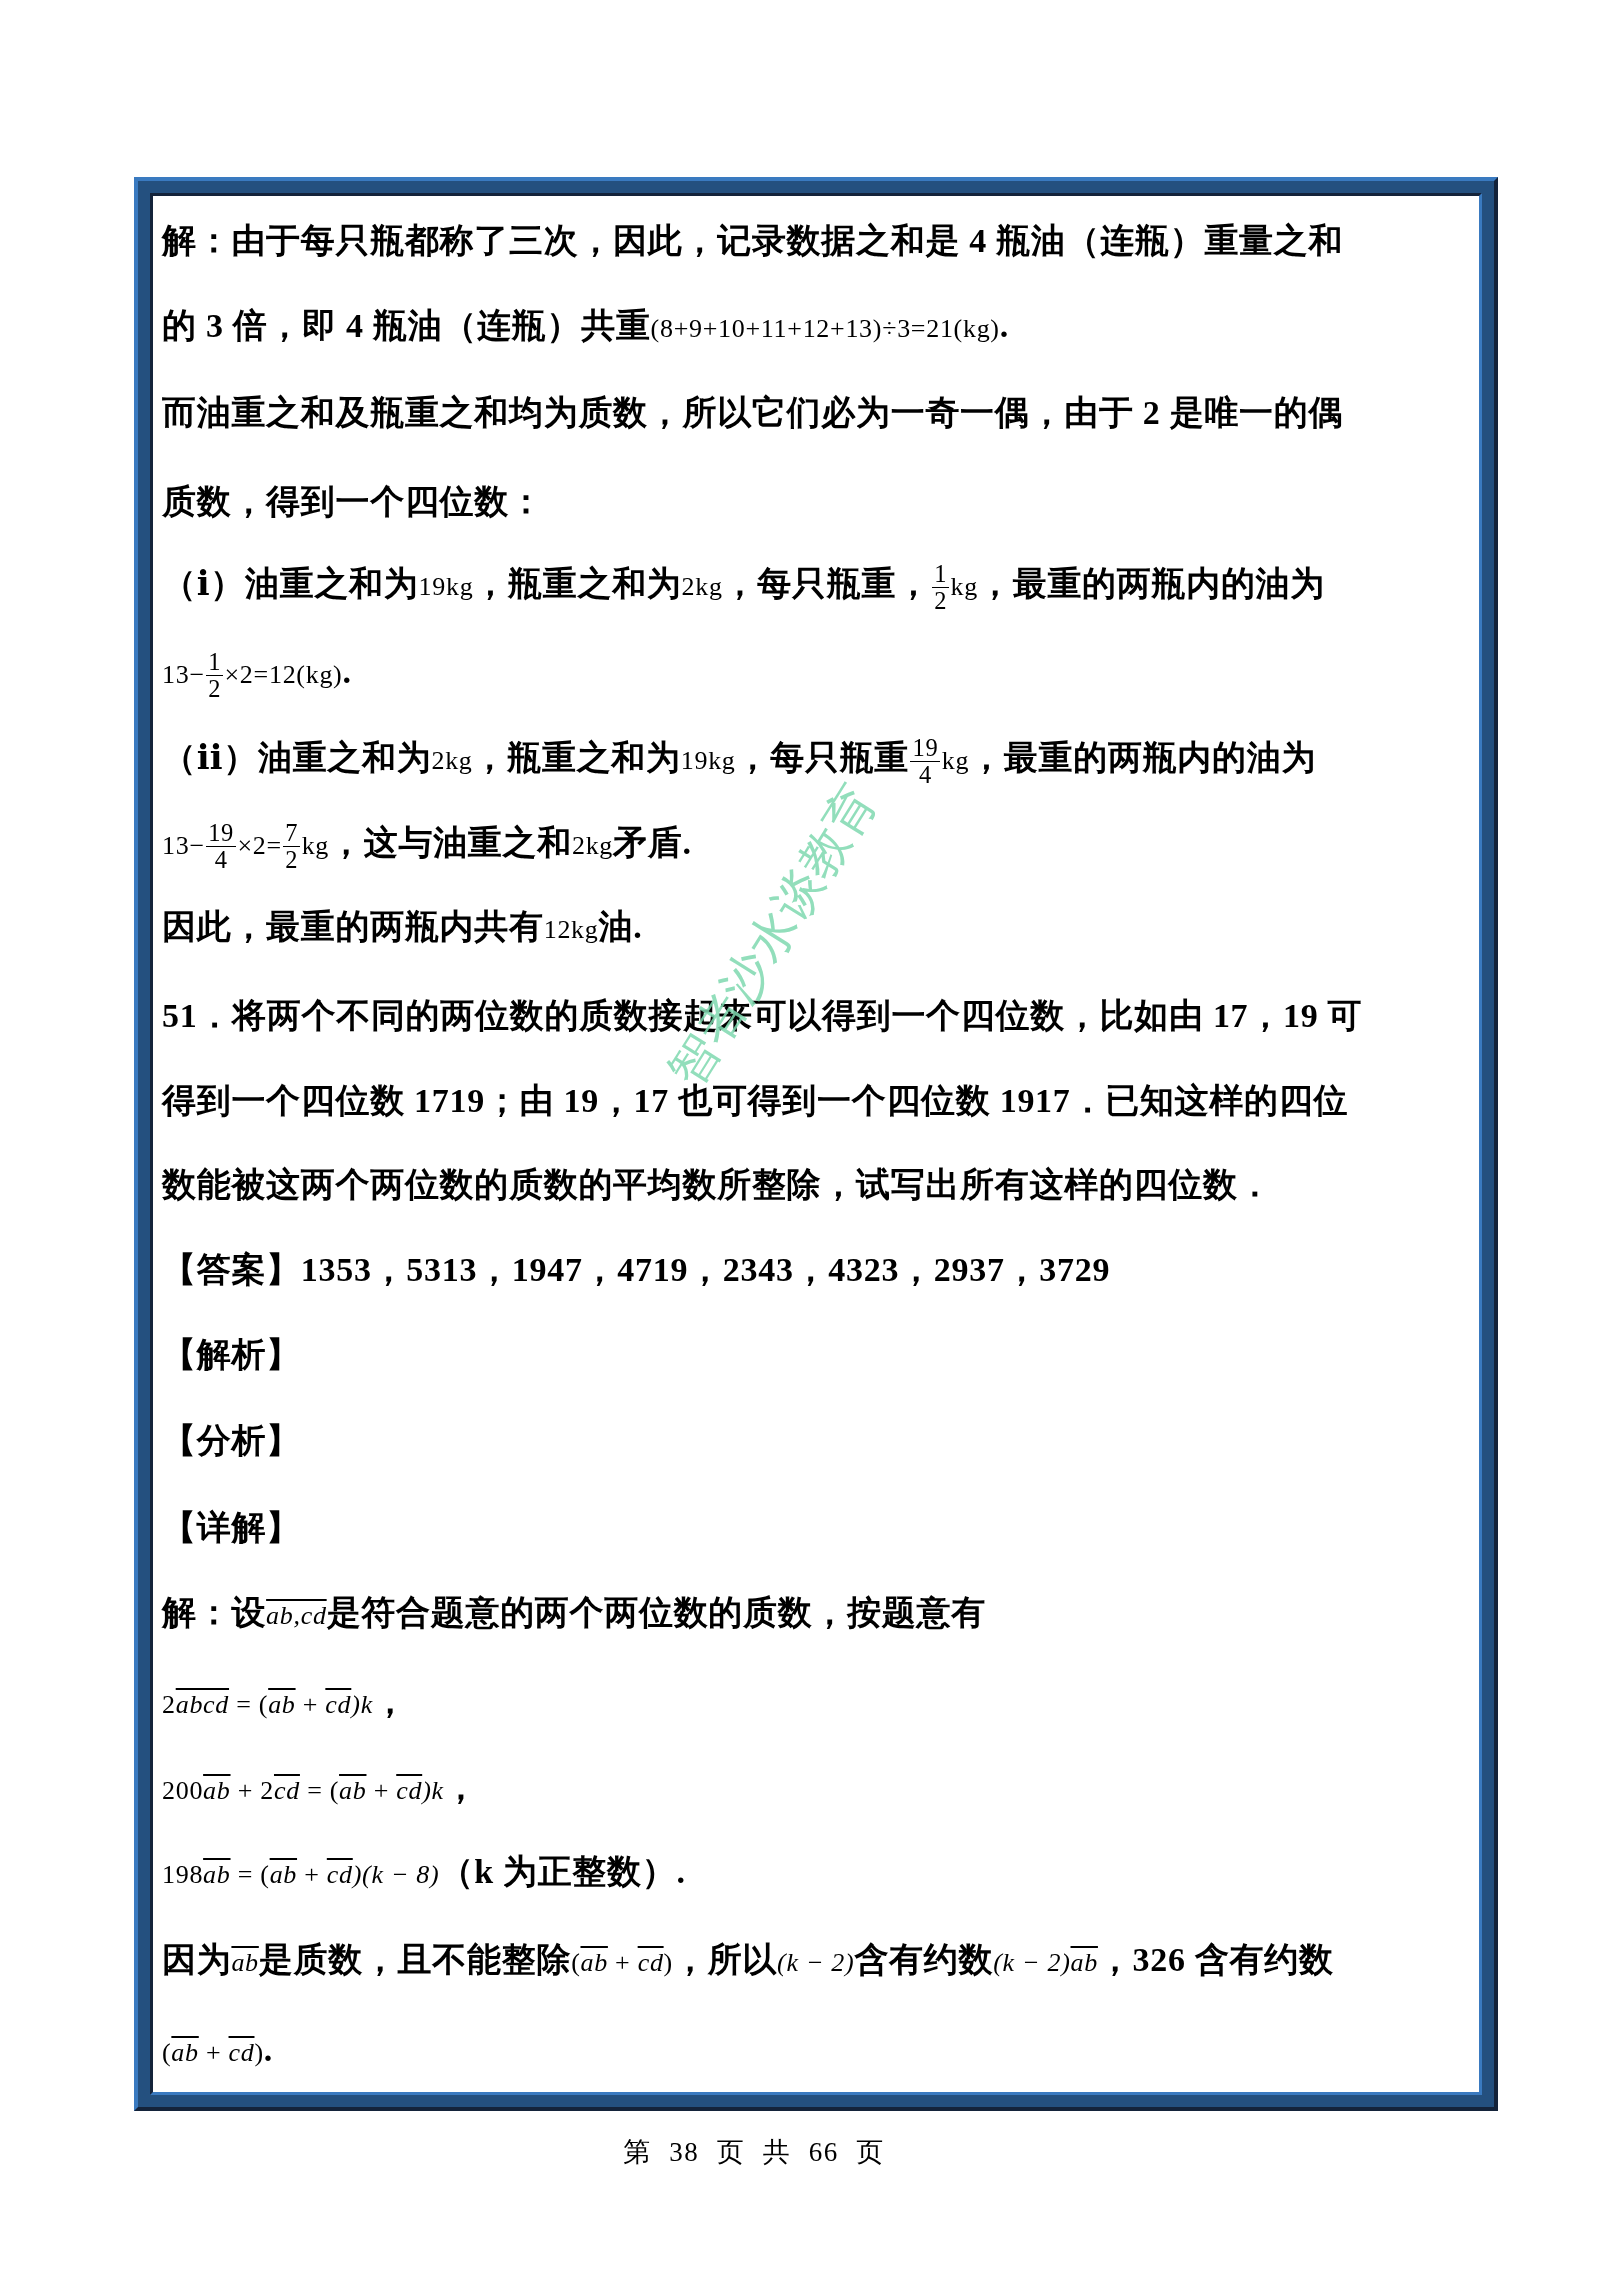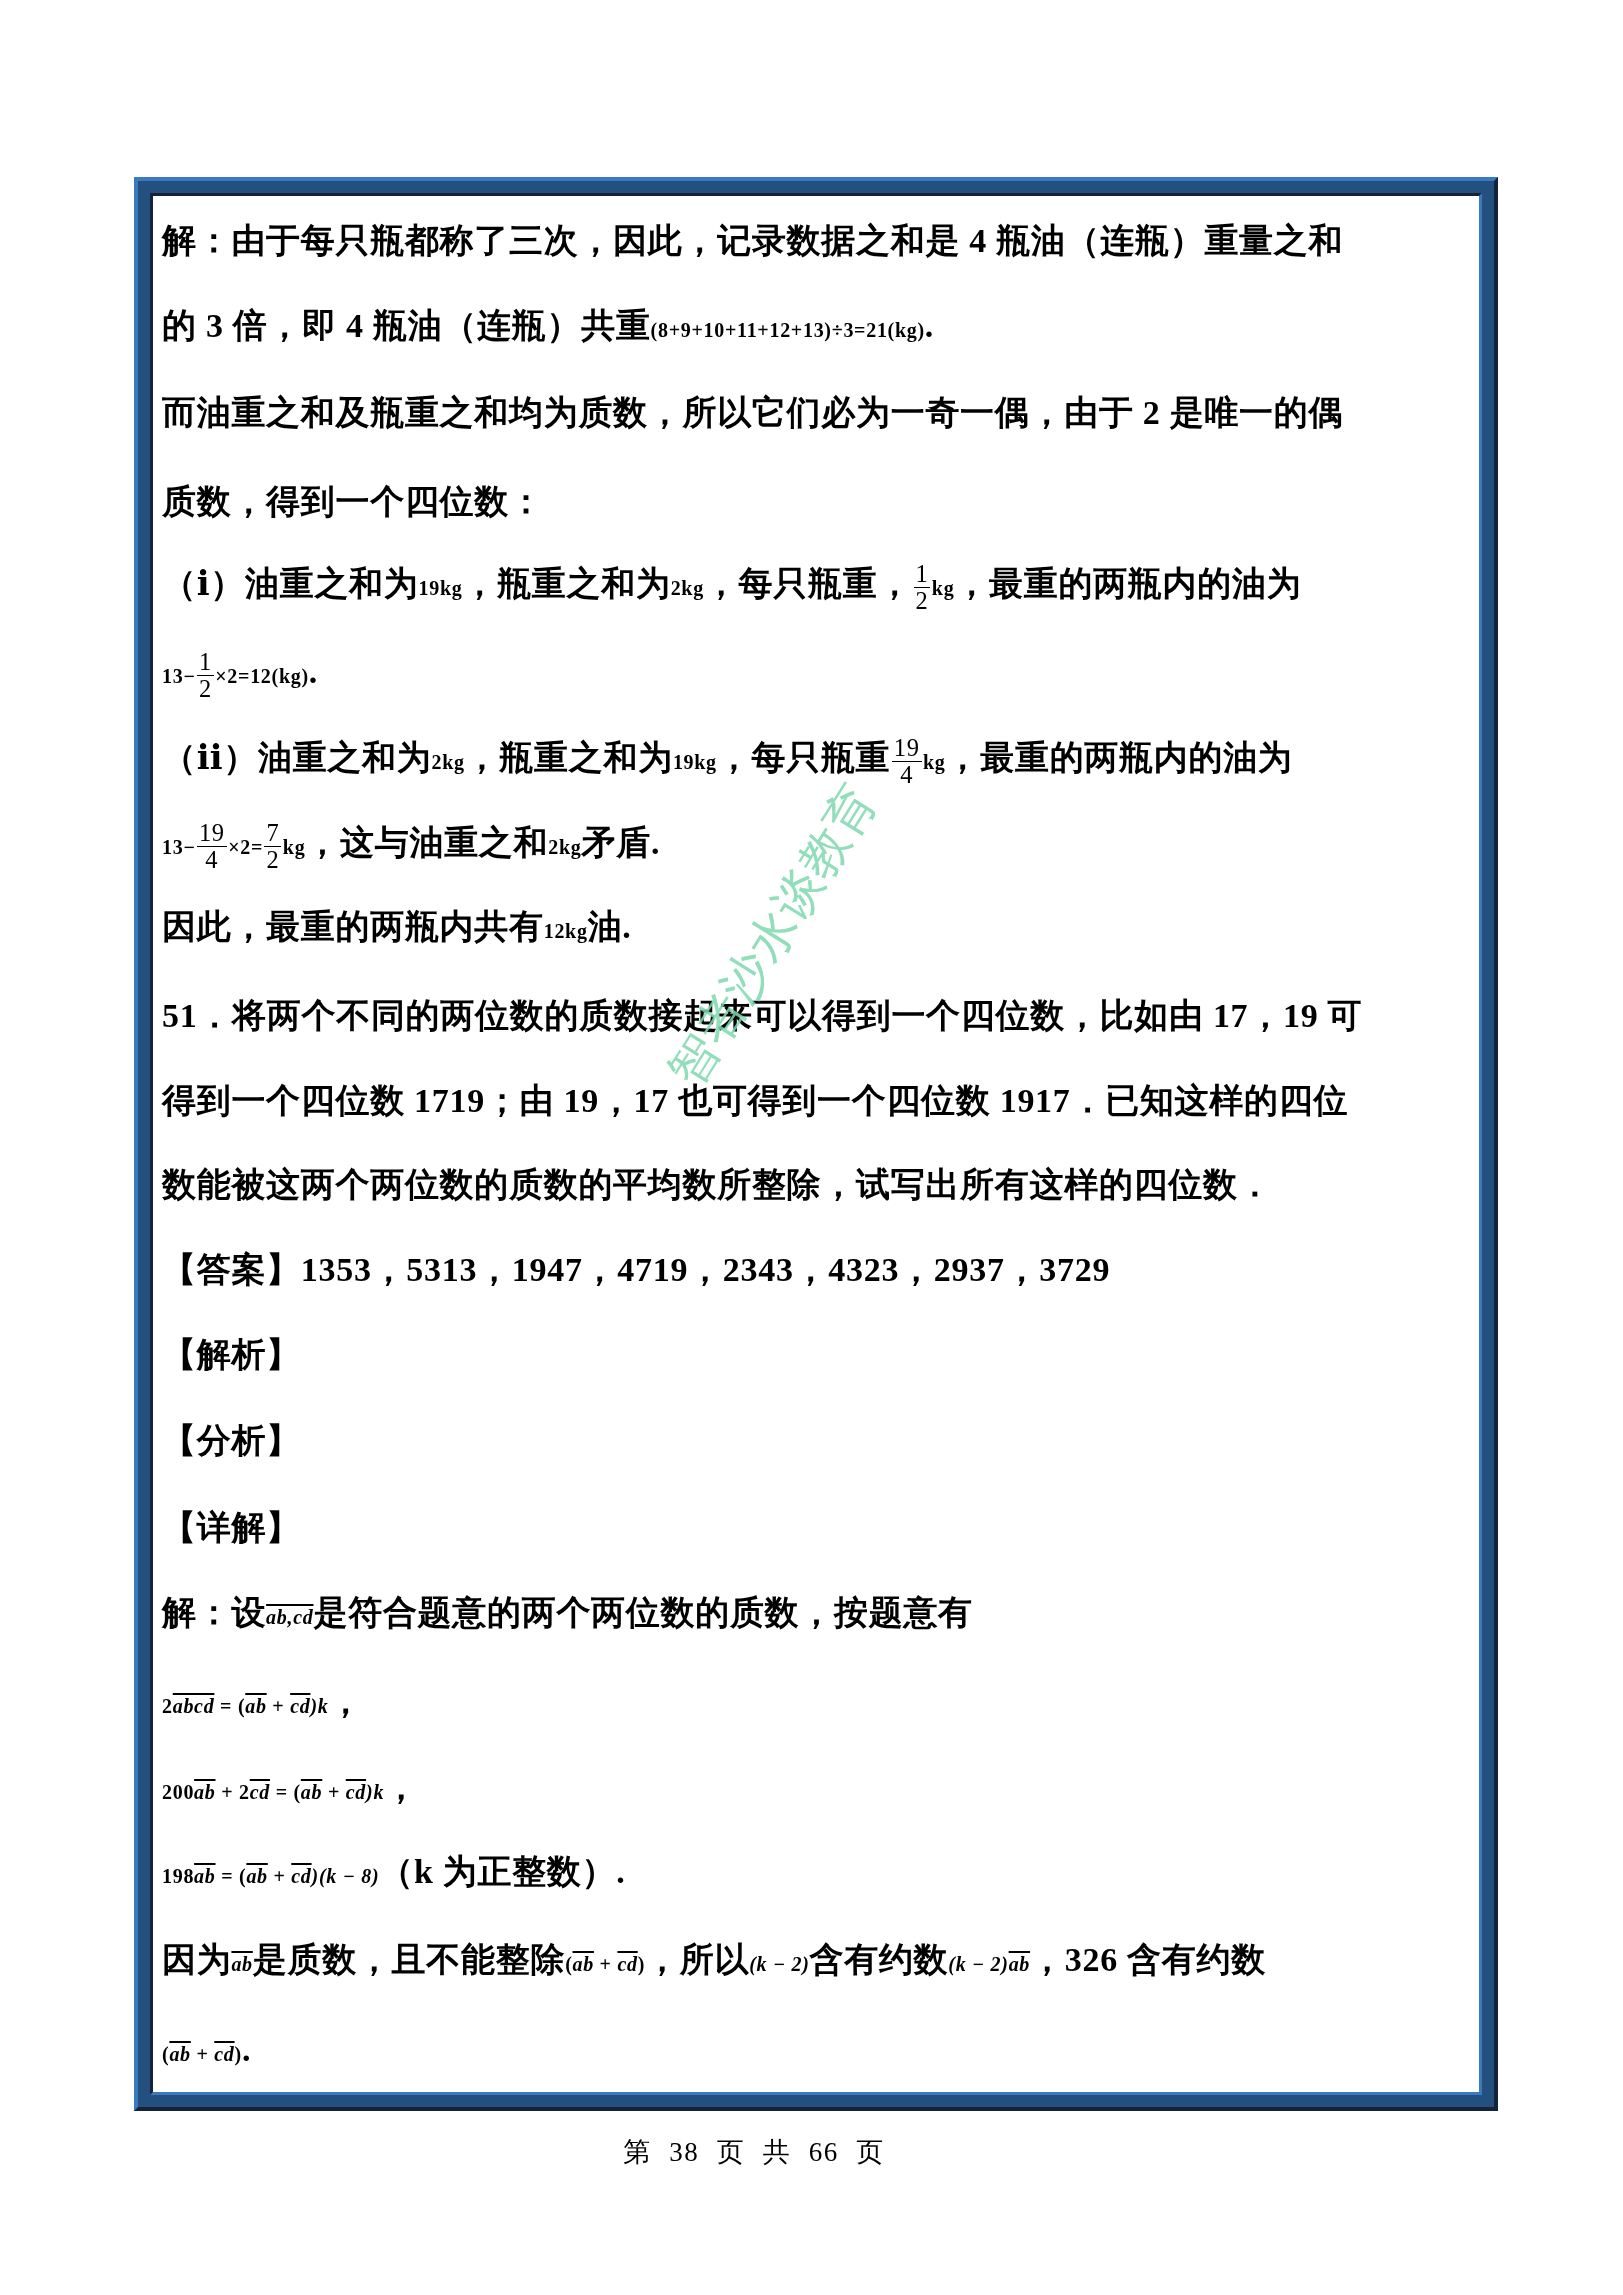--- a/index.html
+++ b/index.html
@@ -17,21 +17,21 @@
     border-right:4.1px solid #14233a; border-bottom:4.1px solid #14233a; box-sizing:border-box; }
   .frame .inner {
     position:absolute; left:16.4px; top:16.4px; right:16.4px; bottom:16.4px; background:#fff;
     border-top:3.4px solid #14233a; border-left:3.4px solid #14233a;
     border-right:3.4px solid #3a7ac0; border-bottom:3.4px solid #3a7ac0; box-sizing:border-box;
   }
   .line {
     position:absolute; left:162px; height:48px; line-height:48px;
     font-size:34px; font-weight:bold; white-space:nowrap; letter-spacing:0.7px;
   }
-  .math { font-weight:bold; font-size:20px; font-family:"Liberation Serif","DejaVu Serif",serif; }
+  .math { font-weight:normal; font-size:26px; font-family:"Liberation Serif","DejaVu Serif",serif; }
   .mi { font-style:italic; }
   .ov { text-decoration:overline;text-align:right; }
   .frac { display:inline-block; vertical-align:middle; text-align:center; font-weight:normal;
     font-size:24.5px; line-height:26px; margin:0 1.4px; }
   .frac .num { display:block; border-bottom:1.4px solid #000; padding:0 2px; }
   .frac .den { display:block; padding:0 2px; }
   .watermark {
     position:absolute; left:654px; top:1064px; font-size:49px; color:#7fd9b0; opacity:0.85;
     transform:rotate(-58deg); transform-origin:left top; white-space:nowrap;
     font-family:"DejaVu Sans",sans-serif; font-weight:normal; pointer-events:none;

